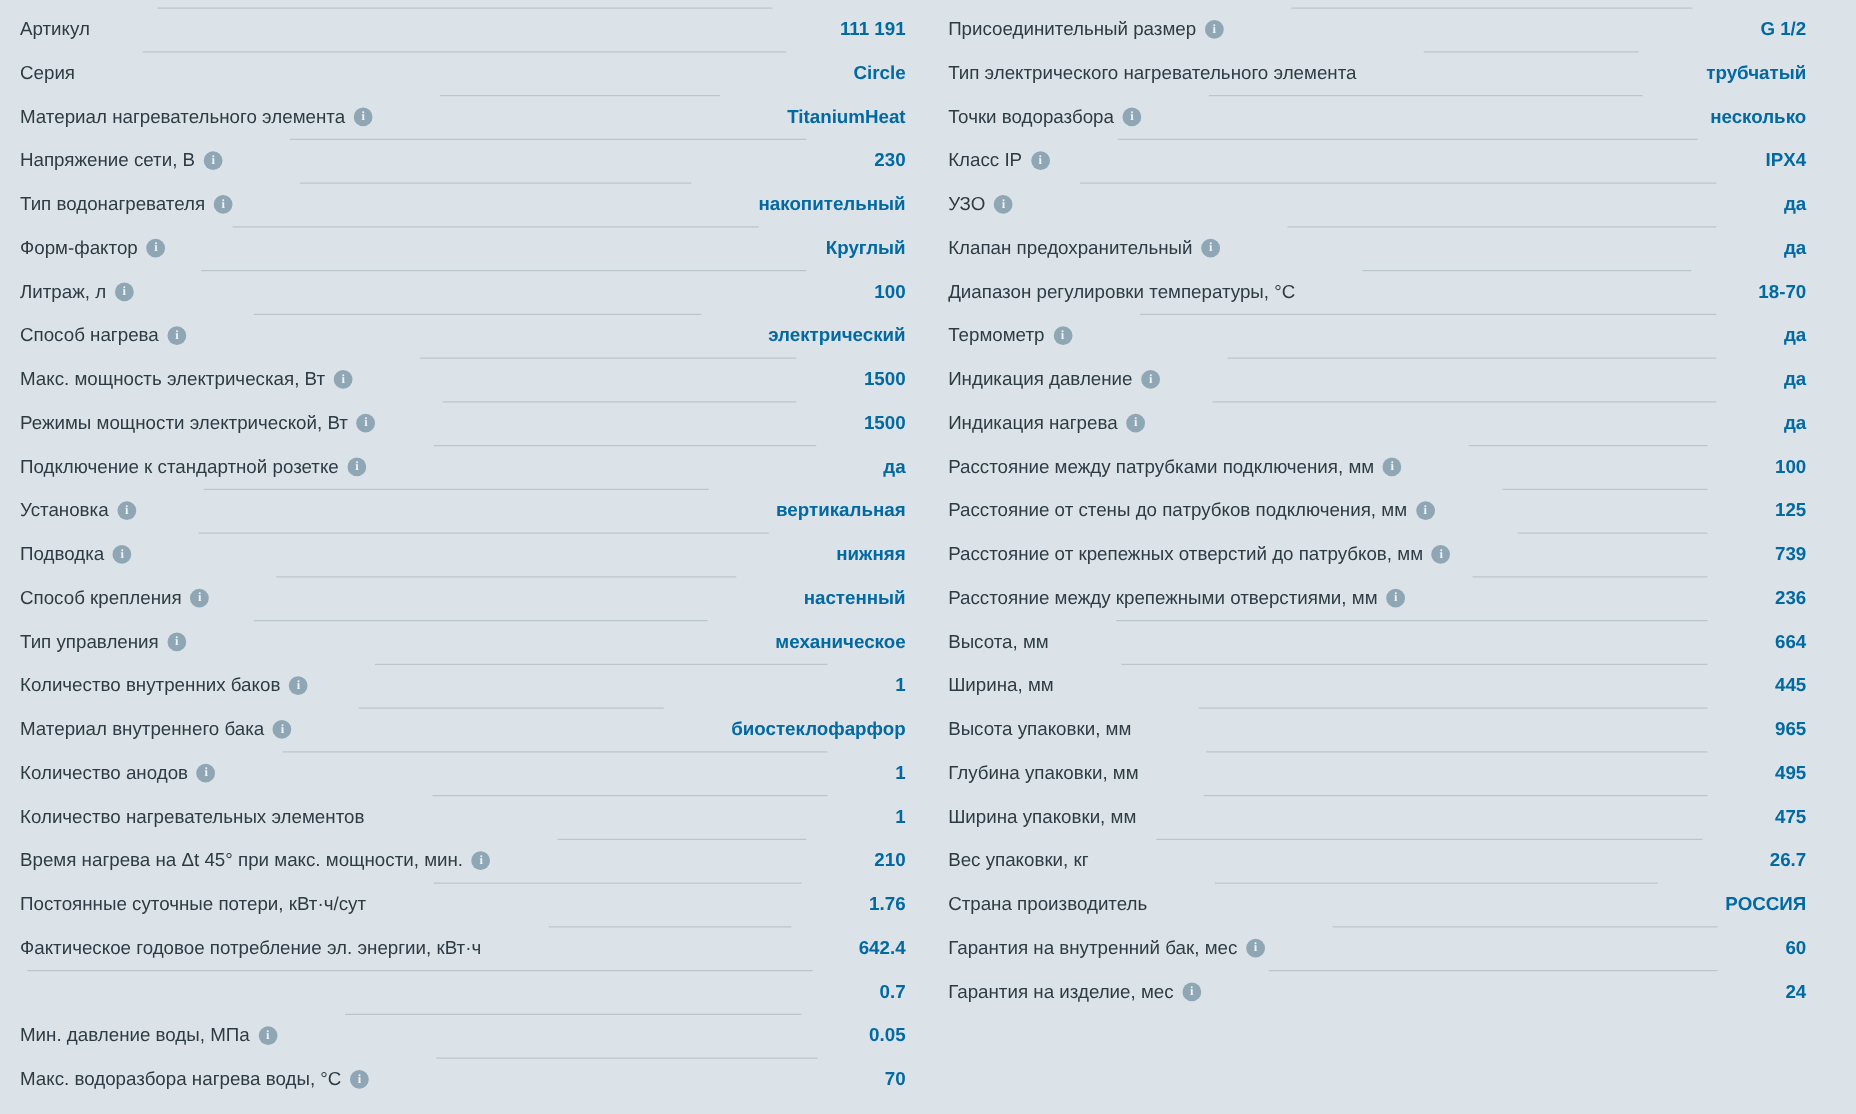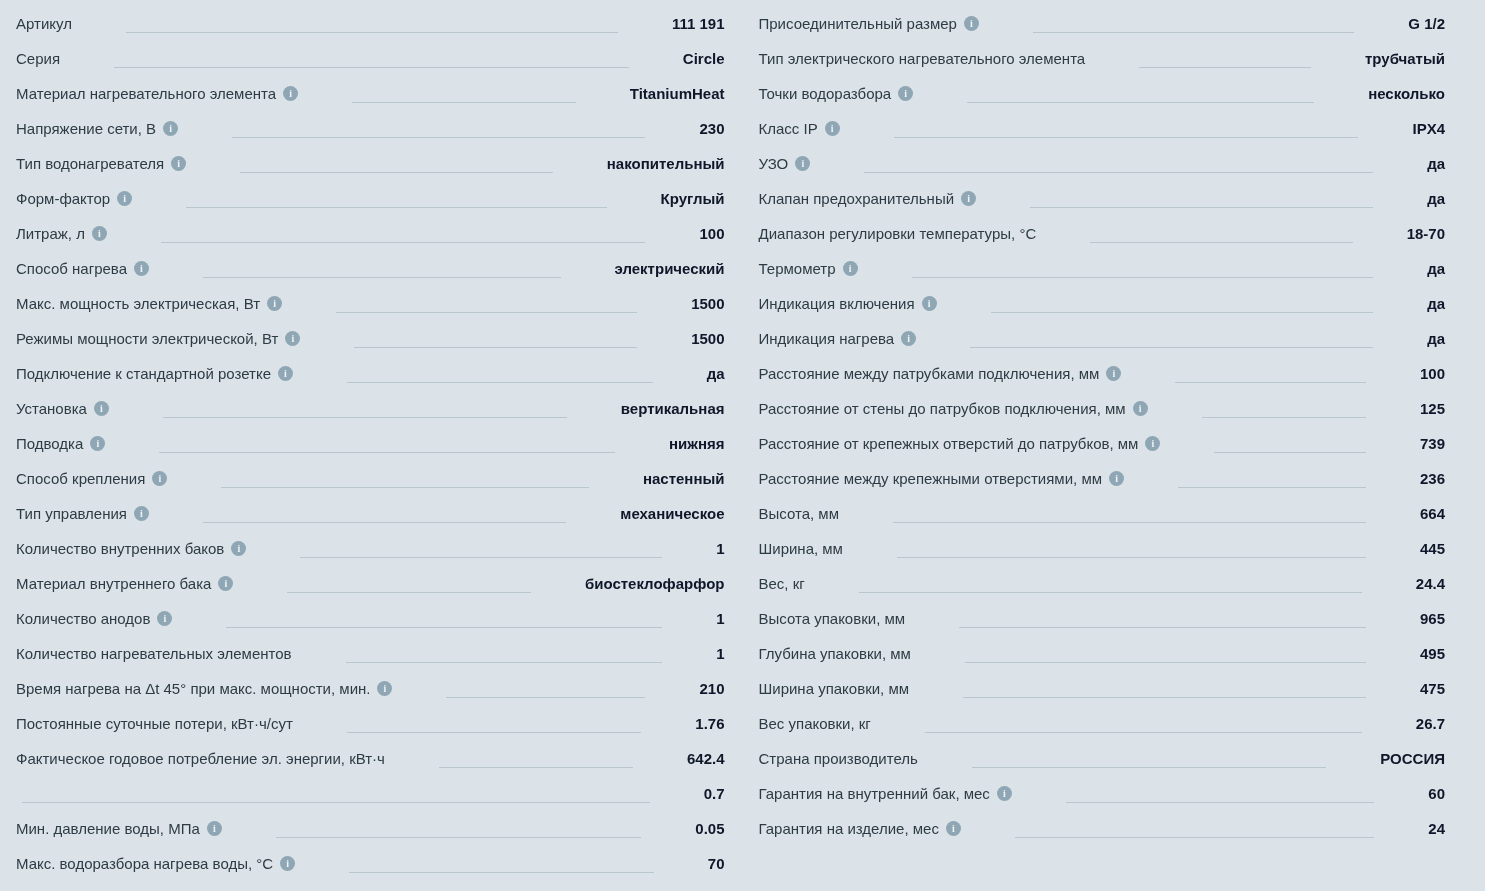--- a/index.html
+++ b/index.html
@@ -24,21 +24,21 @@
   .col {
     flex: 0 0 50%;
     max-width: 50%;
     padding: 0 14px 0 14px;
   }
   .col.left { padding-left: 16px; padding-right: 18px; }
   .col.right { padding-left: 16px; padding-right: 40px; }
 
   .spec-row {
     display: flex;
-    align-items: flex-end;
+    align-items: flex-start;
     height: 35px;
     line-height: 35px;
     white-space: nowrap;
     gap: 48px;
   }
   .spec-label {
     display: flex;
     align-items: center;
     font-size: 15px;
     color: #2d3b44;
@@ -47,21 +47,21 @@
   .spec-label .txt { white-space: nowrap; }
   .dots {
     flex: 1 1 auto;
     border-bottom: 1px solid #b9c6ce;
     margin: 0 6px 8px 6px;
     min-width: 8px;
     height: 1px;
   }
   .spec-value {
     font-size: 15px;
-    color: #0f172a;
+    color: #0369a1;
     font-weight: bold;
     flex: 0 0 auto;
     text-align: right;
   }
 
   .info-icon {
     display: inline-flex;
     align-items: center;
     justify-content: center;
     width: 15px;
@@ -335,21 +335,21 @@
         <div class="spec-row">
           <div class="spec-label">
             <span class="txt">Термометр</span>
             <span class="info-icon">i</span>
           </div>
           <div class="dots"></div>
           <div class="spec-value">да</div>
         </div>
         <div class="spec-row">
           <div class="spec-label">
-            <span class="txt">Индикация включения</span>
+            <span class="txt">Индикация давление</span>
             <span class="info-icon">i</span>
           </div>
           <div class="dots"></div>
           <div class="spec-value">да</div>
         </div>
         <div class="spec-row">
           <div class="spec-label">
             <span class="txt">Индикация нагрева</span>
             <span class="info-icon">i</span>
           </div>
@@ -394,27 +394,20 @@
           </div>
           <div class="dots"></div>
           <div class="spec-value">664</div>
         </div>
         <div class="spec-row">
           <div class="spec-label">
             <span class="txt">Ширина, мм</span>
           </div>
           <div class="dots"></div>
           <div class="spec-value">445</div>
-        </div>
-        <div class="spec-row">
-          <div class="spec-label">
-            <span class="txt">Вес, кг</span>
-          </div>
-          <div class="dots"></div>
-          <div class="spec-value">24.4</div>
         </div>
         <div class="spec-row">
           <div class="spec-label">
             <span class="txt">Высота упаковки, мм</span>
           </div>
           <div class="dots"></div>
           <div class="spec-value">965</div>
         </div>
         <div class="spec-row">
           <div class="spec-label">

